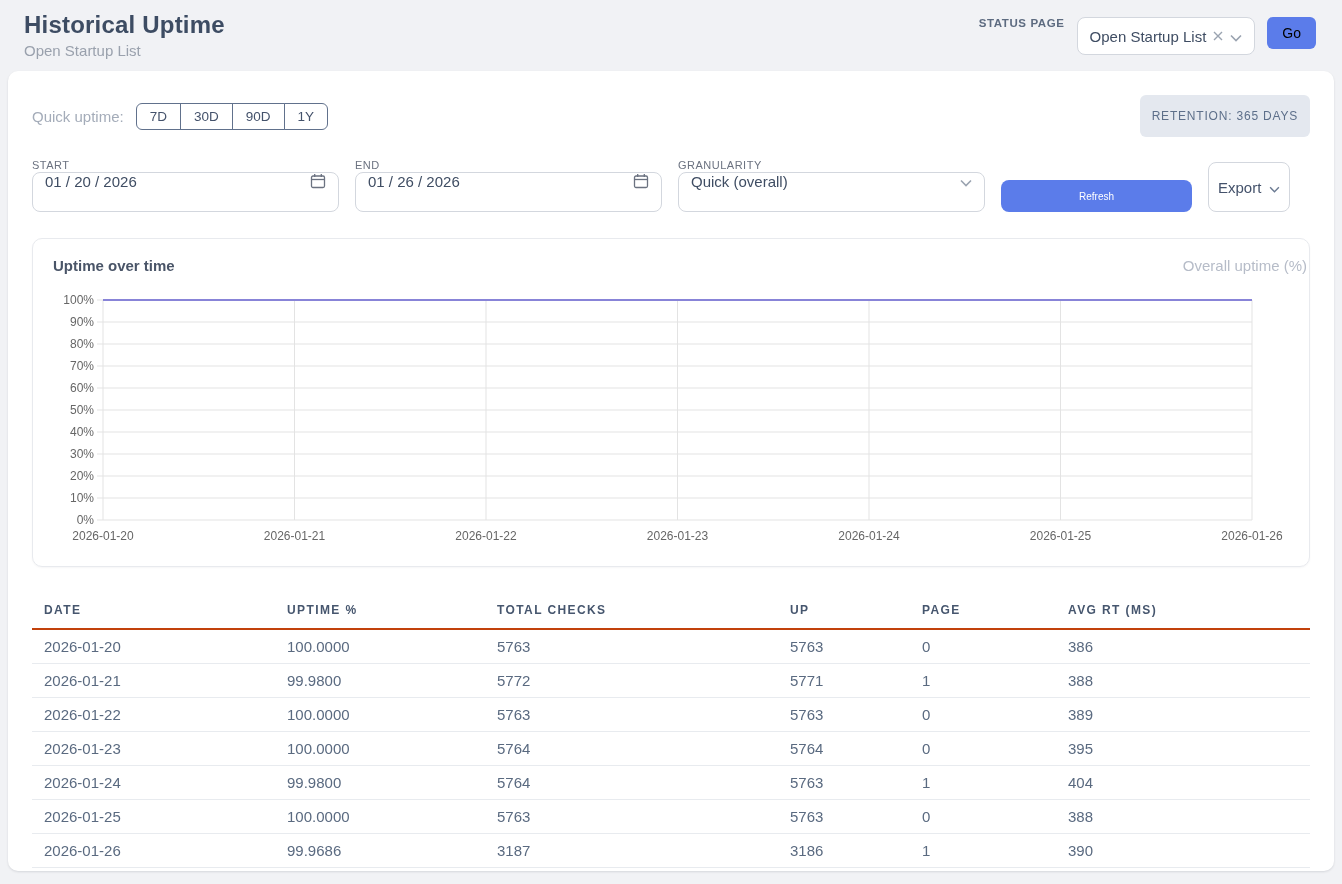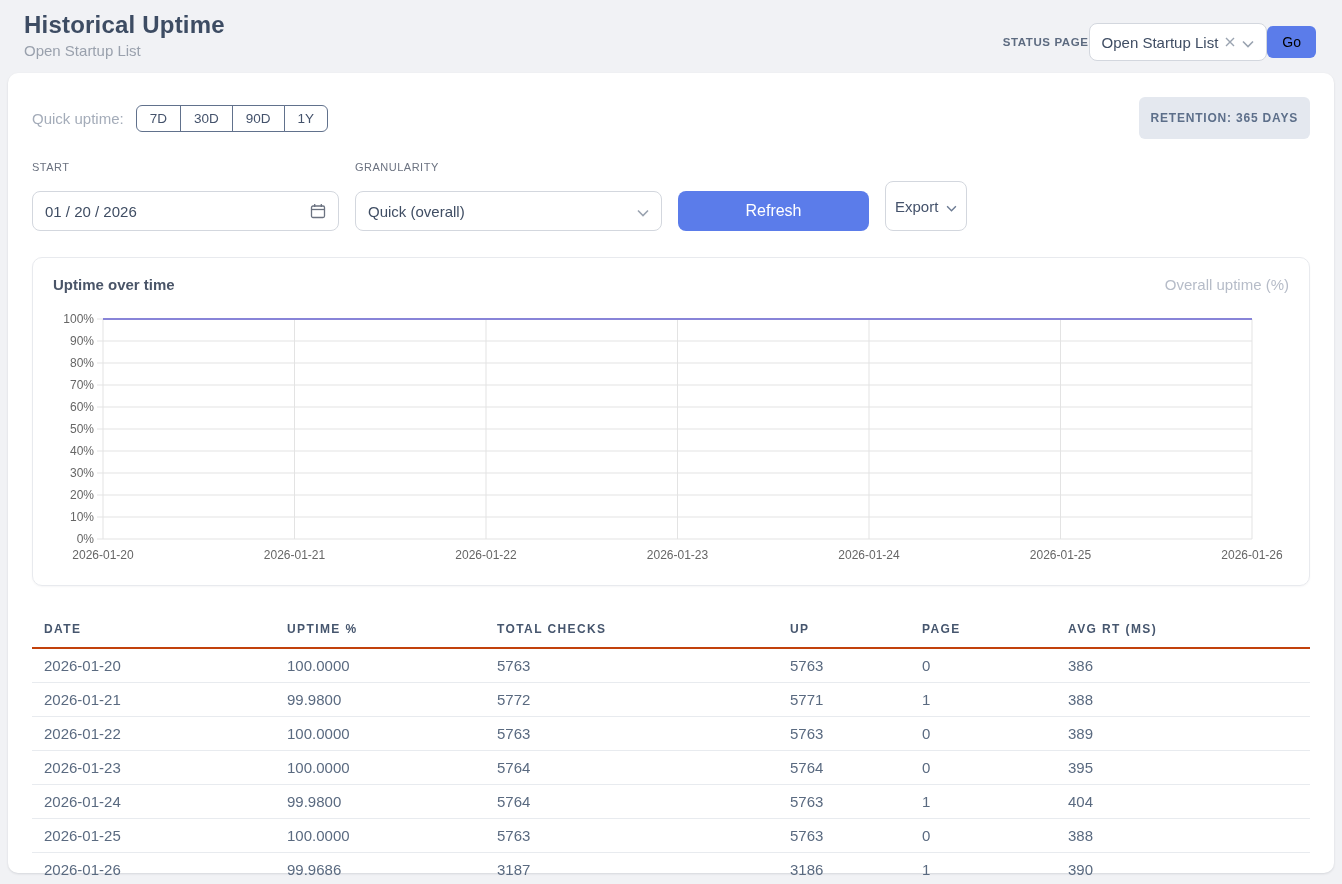--- a/index.html
+++ b/index.html
@@ -10,21 +10,21 @@
     color: #3f4d63;
     overflow: hidden;
   }
   
   .page-header {
     display: flex; justify-content: space-between; align-items: flex-start;
     padding: 11px 26px 12px 24px;
   }
   .page-title { font-size: 24px; font-weight: 700; color: #3d4c63; letter-spacing: .2px; }
   .page-subtitle { font-size: 15px; color: #9aa1ad; margin-top: 3px; }
-  .header-right { display: flex; align-items: center; margin-top: 12px; }
+  .header-right { display: flex; align-items: flex-start; gap: 12px; margin-top: 6px; }
   .status-page-label { font-size: 11.5px; font-weight: 600; color: #5d6b80; letter-spacing: .6px; }
   .status-select {
     display: flex; align-items: center; gap: 6px; background: #fff;
     border: 1px solid #d3d7de; border-radius: 8px; height: 38px; padding: 0 12px;
     font-size: 15px; color: #3f4d63; cursor: pointer; min-width: 160px;
   }
   .btn-primary {
     background: #5b7cea; color: #000000; border: none; border-radius: 6px;
     font-size: 14px; padding: 8px 15px; cursor: pointer; font-family: inherit;
   }
@@ -39,50 +39,50 @@
   .quick-range-label { font-size: 15px; color: #a4acb9; }
   .segmented { display: flex; }
   .segmented button {
     background: #fff; border: 1px solid #61718c; color: #44526b;
     font-size: 13.5px; padding: 5px 13px; margin-left: -1px; cursor: pointer;
     font-family: inherit;
   }
   .segmented button:first-child { border-radius: 6px 0 0 6px; margin-left: 0; }
   .segmented button:last-child { border-radius: 0 6px 6px 0; }
   .retention-badge {
-    background: #e4e8ef; color: #5d6f8a; font-size: 12px; font-weight: 700;
+    background: #e4e8ef; color: #5d6f8a; font-size: 12px; font-weight: 400;
     letter-spacing: .8px; padding: 14px 12px; border-radius: 6px;
   }
   
   .form-row { display: flex; gap: 16px; margin-top: 22px; align-items: flex-end; }
   .field { display: flex; flex-direction: column; }
   .field-label {
-    font-size: 11px; color: #6b7280; letter-spacing: .5px; margin-bottom: 18px;
+    font-size: 11px; color: #6b7280; letter-spacing: .5px; margin-bottom: 1px;
     font-weight: 400;
   }
   .input-box {
     width: 307px; height: 40px; background: #fff; border: 1px solid #d3d7de;
-    border-radius: 8px; display: flex; align-items: center; justify-content: space-between;
+    border-radius: 8px; display: flex; justify-content: space-between;
     padding: 0 12px; font-size: 15px; color: #3f4d63; cursor: text;
   }
   .select-box { cursor: pointer; }
   .icon-btn { display: inline-flex; cursor: pointer; background: none; border: none; padding: 0; }
   .btn-refresh {
-    width: 191px; height: 40px; background: #5b7cea; color: #fff; border: none;
-    border-radius: 8px; font-size: 16px; cursor: pointer; font-family: inherit;
+    width: 191px; height: 32px; background: #5b7cea; color: #fff; border: none;
+    border-radius: 8px; font-size: 10px; cursor: pointer; font-family: inherit;
   }
   .btn-export {
     height: 50px; background: #fff; border: 1px solid #d3d7de; border-radius: 8px;
     font-size: 15px; color: #44526b; padding: 0 9px; cursor: pointer;
     display: inline-flex; align-items: center; gap: 8px; font-family: inherit;
   }
   
   .chart-card {
     margin-top: 26px; border: 1px solid #e8eaee; border-radius: 10px;
-    box-shadow: 0 1px 2px rgba(16,24,40,.04); padding: 18px 20px 14px 20px;
+    box-shadow: 0 1px 2px rgba(16,24,40,.04); padding: 18px 2px 14px 20px;
   }
   .chart-head { display: flex; justify-content: space-between; align-items: center; }
   .chart-title { font-size: 15px; font-weight: 700; color: #4a5568; }
   .chart-legend { font-size: 15px; color: #b6bcc8; text-align: center; }
   .chart-wrap { margin-top: 16px; }
   
   .table-wrap { margin-top: 26px; }
   table { width: 100%; border-collapse: collapse; table-layout: fixed; }
   th {
     text-align: left; font-size: 12px; font-weight: 700; letter-spacing: 1.4px;
@@ -134,20 +134,34 @@
         </div>
     </div>
     <span class="retention-badge">RETENTION: 365 DAYS</span>
   </div>
 
   <div class="form-row">
     <div class="field">
       <span class="field-label">START</span>
       <div class="input-box">
         <span>01 / 20 / 2026</span>
+        <span class="icon-btn">
+          <svg width="16" height="16" viewBox="0 0 16 16">
+              <rect x="1.5" y="3" width="13" height="11.5" rx="1.5" stroke="#6b7280" stroke-width="1.3" fill="none"></rect>
+              <line x1="1.5" y1="6.5" x2="14.5" y2="6.5" stroke="#6b7280" stroke-width="1.3"></line>
+              <line x1="4.7" y1="1" x2="4.7" y2="4" stroke="#6b7280" stroke-width="1.3"></line>
+              <line x1="11.3" y1="1" x2="11.3" y2="4" stroke="#6b7280" stroke-width="1.3"></line>
+            </svg>
+        </span>
+      </div>
+    </div>
+    <div class="field">
+      <span class="field-label">END</span>
+      <div class="input-box">
+        <span>01 / 26 / 2026</span>
         <span class="icon-btn">
           <svg width="16" height="16" viewBox="0 0 16 16">
               <rect x="1.5" y="3" width="13" height="11.5" rx="1.5" stroke="#6b7280" stroke-width="1.3" fill="none"></rect>
               <line x1="1.5" y1="6.5" x2="14.5" y2="6.5" stroke="#6b7280" stroke-width="1.3"></line>
               <line x1="4.7" y1="1" x2="4.7" y2="4" stroke="#6b7280" stroke-width="1.3"></line>
               <line x1="11.3" y1="1" x2="11.3" y2="4" stroke="#6b7280" stroke-width="1.3"></line>
             </svg>
         </span>
       </div>
     </div>

